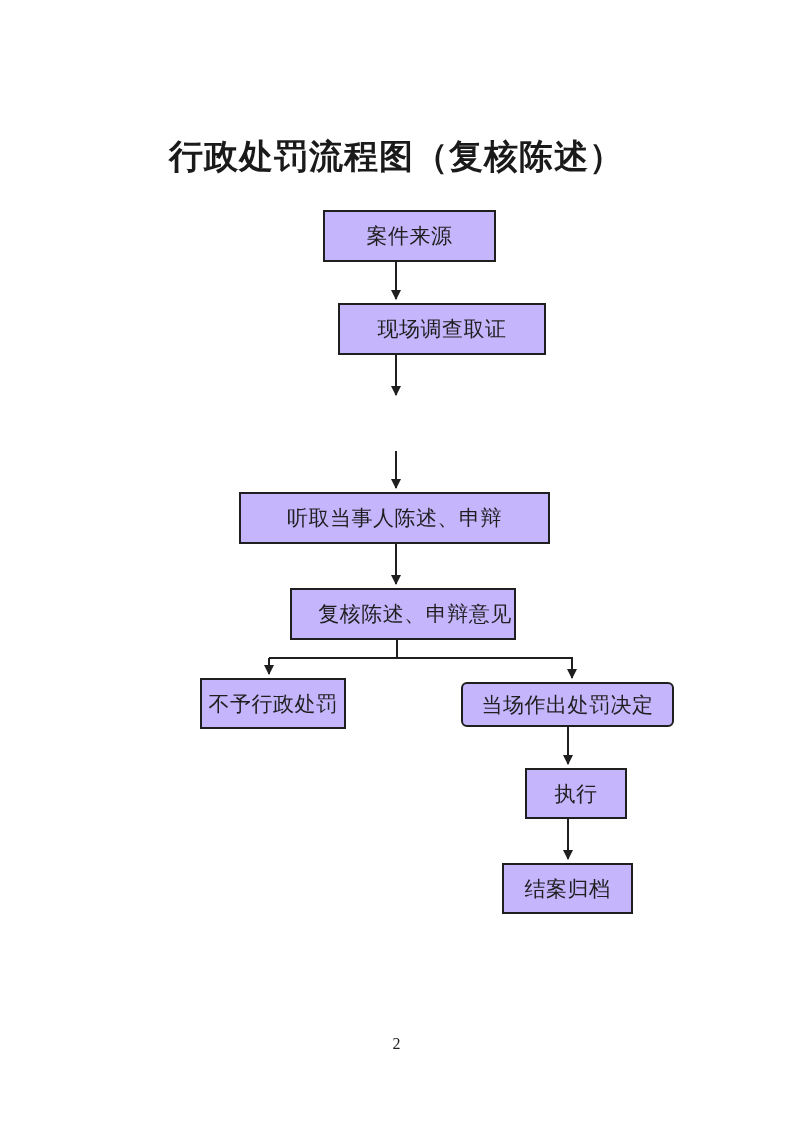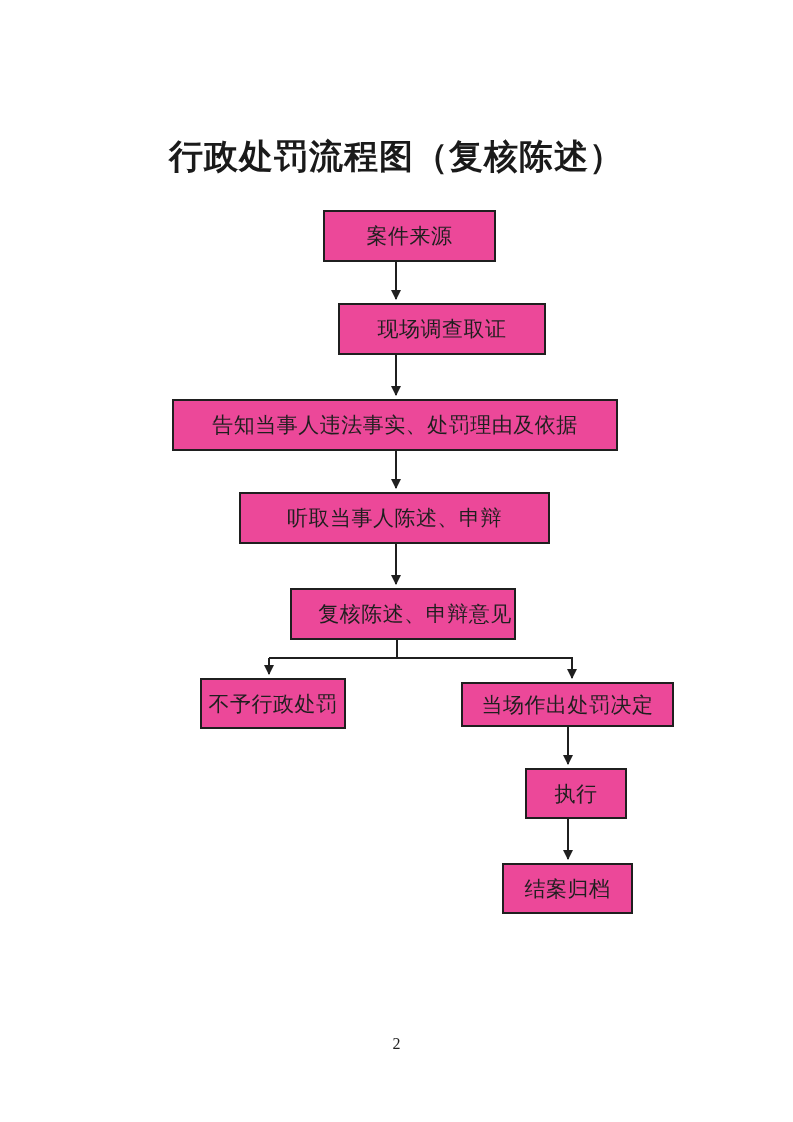--- a/index.html
+++ b/index.html
@@ -26,36 +26,36 @@
     font-weight: 700;
     font-size: 34px;
     letter-spacing: 1px;
     color: #1a1a1a;
     white-space: nowrap;
   }
   .flow-node {
     position: absolute;
     box-sizing: border-box;
     border: 2px solid #1f1f1f;
-    background: #ec4899;
+    background: #c4b5fd;
     display: flex;
     align-items: center;
     justify-content: center;
     font-size: 21px;
     letter-spacing: 0.5px;
     white-space: nowrap;
     z-index: 2;
   }
   #node-case-source   { left: 323px; top: 210px; width: 173px; height: 52px; }
   #node-investigation { left: 290px; top: 303px; width: 208px; height: 52px; margin-left: 48px; }
   #node-notify        { left: 172px; top: 399px; width: 446px; height: 52px; }
   #node-listen        { left: 239px; top: 492px; width: 311px; height: 52px; }
   #node-review        { left: 290px; top: 588px; width: 226px; height: 52px; padding-left: 24px; }
   #node-no-penalty    { left: 200px; top: 678px; width: 146px; height: 51px; }
-  #node-decision      { left: 461px; top: 682px; width: 213px; height: 45px; }
+  #node-decision      { left: 461px; top: 682px; width: 213px; height: 45px; border-radius: 6px; }
   #node-execute       { left: 525px; top: 768px; width:  102px; height: 51px; }
   #node-archive       { left: 502px; top: 863px; width: 131px; height: 51px; }
   .connector-layer {
     position: absolute;
     top: 0;
     left: 0;
     z-index: 1;
     pointer-events: none;
   }
   .connector-layer line,
@@ -99,23 +99,20 @@
   </svg>
 
   <div class="flow-node" id="node-case-source">
     <span>案件来源</span>
   </div>
 
   <div class="flow-node" id="node-investigation">
     <span>现场调查取证</span>
   </div>
 
-  <div class="flow-node" id="node-notify">
-    <span>告知当事人违法事实、处罚理由及依据</span>
-  </div>
 
   <div class="flow-node" id="node-listen">
     <span>听取当事人陈述、申辩</span>
   </div>
 
   <div class="flow-node" id="node-review">
     <span>复核陈述、申辩意见</span>
   </div>
 
   <div class="flow-node" id="node-no-penalty">

